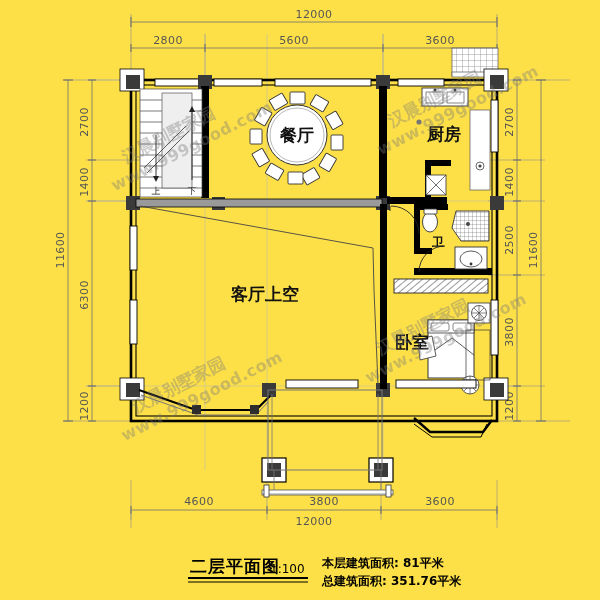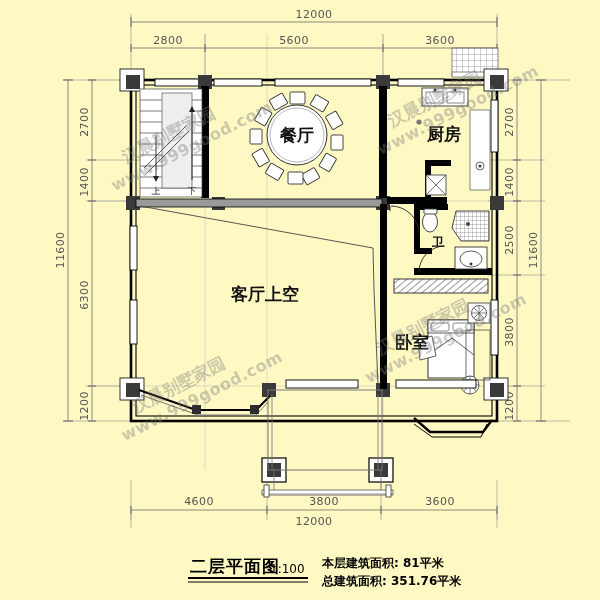--- a/index.html
+++ b/index.html
@@ -11,21 +11,21 @@
     width: 600px;
     height: 600px;
     overflow: hidden;
     font-family: "DejaVu Sans", "Liberation Sans", sans-serif;
     position: relative;
   }
   #stage {
     position: relative;
     width: 600px;
     height: 600px;
-    background: #fef9c3;
+    background: #fde047;
   }
   svg#plan {
     position: absolute;
     left: 0;
     top: 0;
     width: 600px;
     height: 600px;
     display: block;
   }
   .dimtxt {

